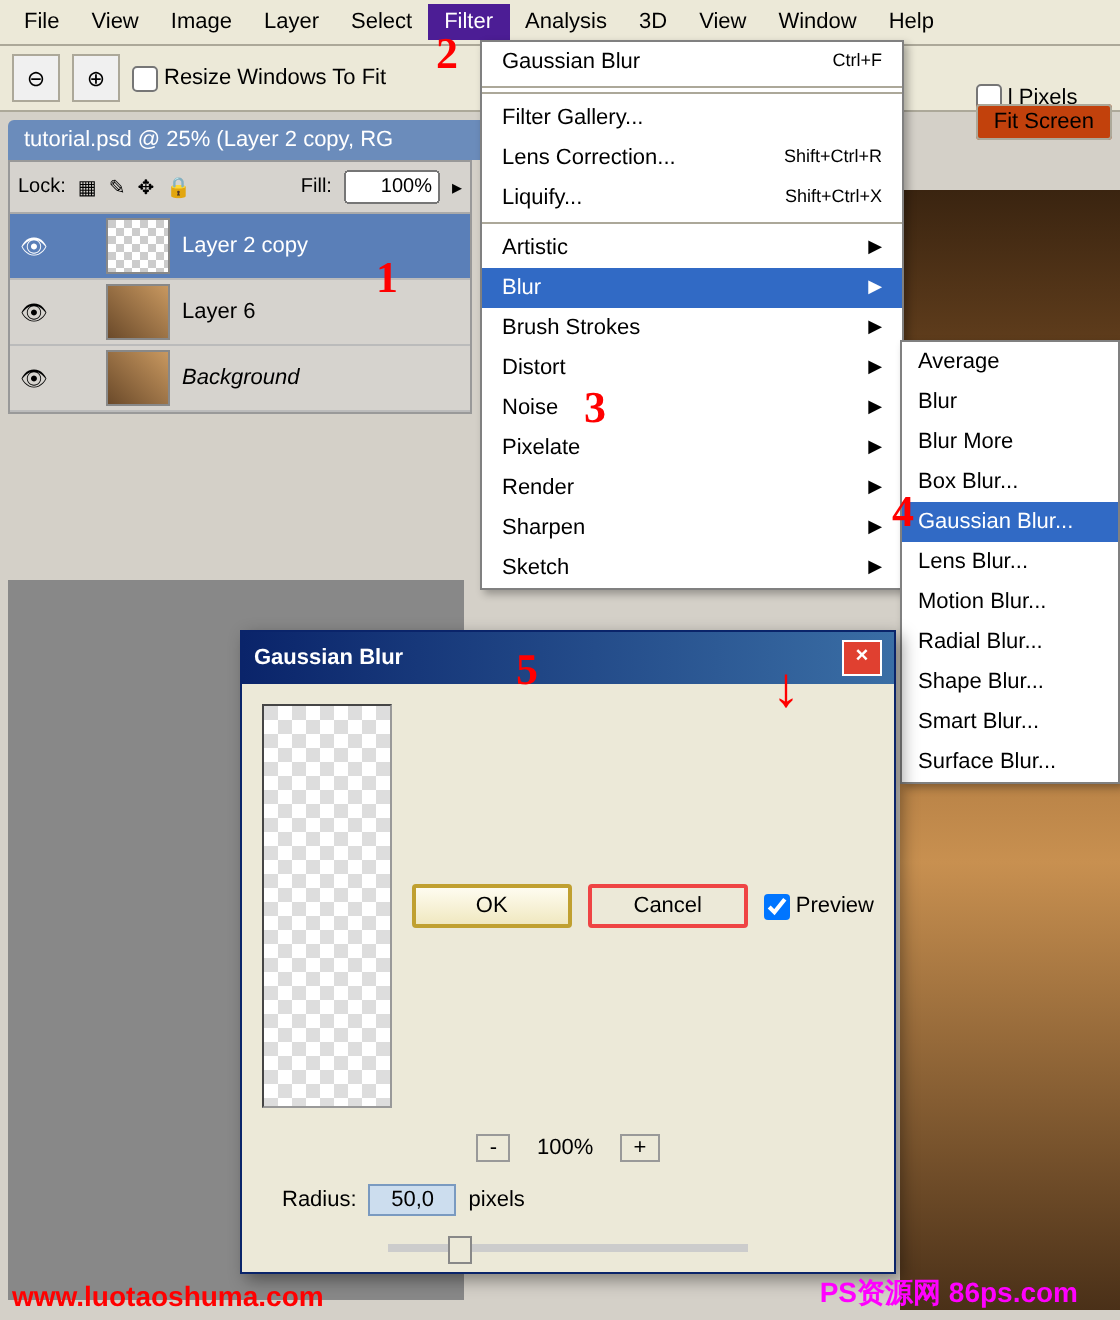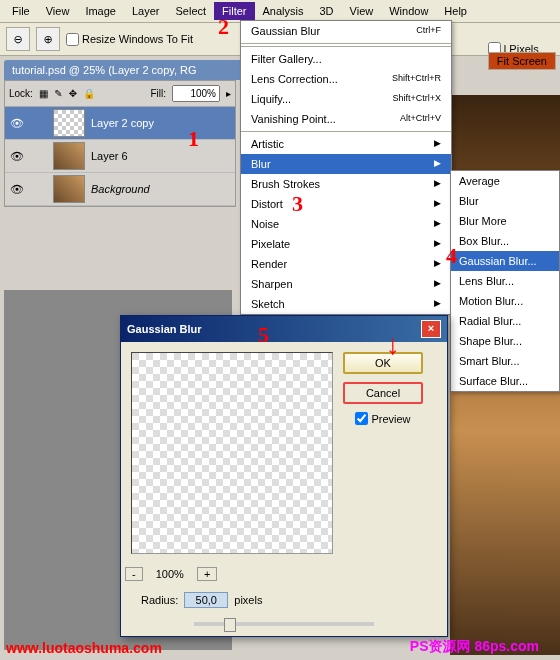--- a/index.html
+++ b/index.html
@@ -29,24 +29,24 @@
 .dropdown .sep{border-top:1px solid #aca899;margin:2px 0}
 .dropdown .item .arrow{font-size:9px}
 .submenu{position:absolute;left:450px;top:170px;width:108px;background:#fff;border:1px solid #808080;box-shadow:2px 2px 4px rgba(0,0,0,.3);z-index:21}
 .submenu .item{padding:4px 8px}
 .submenu .item.hl{background:#316ac5;color:#fff}
 .dialog{position:absolute;left:120px;top:315px;width:326px;background:#ece9d8;border:1px solid #0a246a;box-shadow:3px 3px 8px rgba(0,0,0,.4);z-index:30}
 .titlebar{background:linear-gradient(90deg,#0a246a,#3a6ea5);color:#fff;padding:4px 6px;display:flex;justify-content:space-between;align-items:center;font-weight:bold}
 .closex{width:18px;height:16px;background:#e04030;color:#fff;text-align:center;border:1px solid #fff;font-weight:bold;line-height:14px}
 .dlgbody{display:flex;padding:10px;gap:10px}
 .preview{width:200px;height:200px;border:1px inset #999;background:repeating-conic-gradient(#fff 0 25%,#ddd 0 50%) 0 0/14px 14px}
-.dlgright{display:flex;flex-direction:column;gap:8px;align-items:center}
+.dlgright{display:flex;gap:8px;align-items:center}
 .dlgbtn{width:70px;padding:3px;border:2px solid #ef4444;background:#ece9d8;border-radius:2px;text-align:center}
 .dlgbtn.ok{border:2px solid #c0a030;background:linear-gradient(#fefcf0,#f0e8c0)}
-.zoomrow{text-align:left;padding:4px}
+.zoomrow{text-align:center;padding:4px}
 .radiusrow{padding:8px 20px 14px;display:flex;align-items:center;gap:6px}
 .radiusrow input{width:38px;border:1px solid #7a9ac0;background:#cde;text-align:center;font-size:11px}
 .slider{width:180px;height:4px;background:#ccc;margin:0 auto 10px;position:relative}
 .slider::after{content:'';position:absolute;left:30px;top:-4px;width:10px;height:12px;background:#ece9d8;border:1px solid #888}
 .ann{position:absolute;color:#f00;font-family:cursive;font-size:22px;font-weight:bold;z-index:50;pointer-events:none}
 .watermark{position:absolute;bottom:4px;font-weight:bold;font-size:14px;z-index:40}
 </style>
 </head>
 <body>
 
@@ -131,24 +131,20 @@
       <span class="arrow"></span>
     </div>
     <div class="item">
       <span>Lens Correction...</span>
       <span class="arrow">Shift+Ctrl+R</span>
     </div>
     <div class="item">
       <span>Liquify...</span>
       <span class="arrow">Shift+Ctrl+X</span>
     </div>
-    <div class="item">
-      <span>Vanishing Point...</span>
-      <span class="arrow">Alt+Ctrl+V</span>
-    </div>
     <div class="sep"></div>
     <div class="item">
       <span>Artistic</span>
       <span class="arrow">▶</span>
     </div>
     <div class="item hl">
       <span>Blur</span>
       <span class="arrow">▶</span>
     </div>
     <div class="item">

